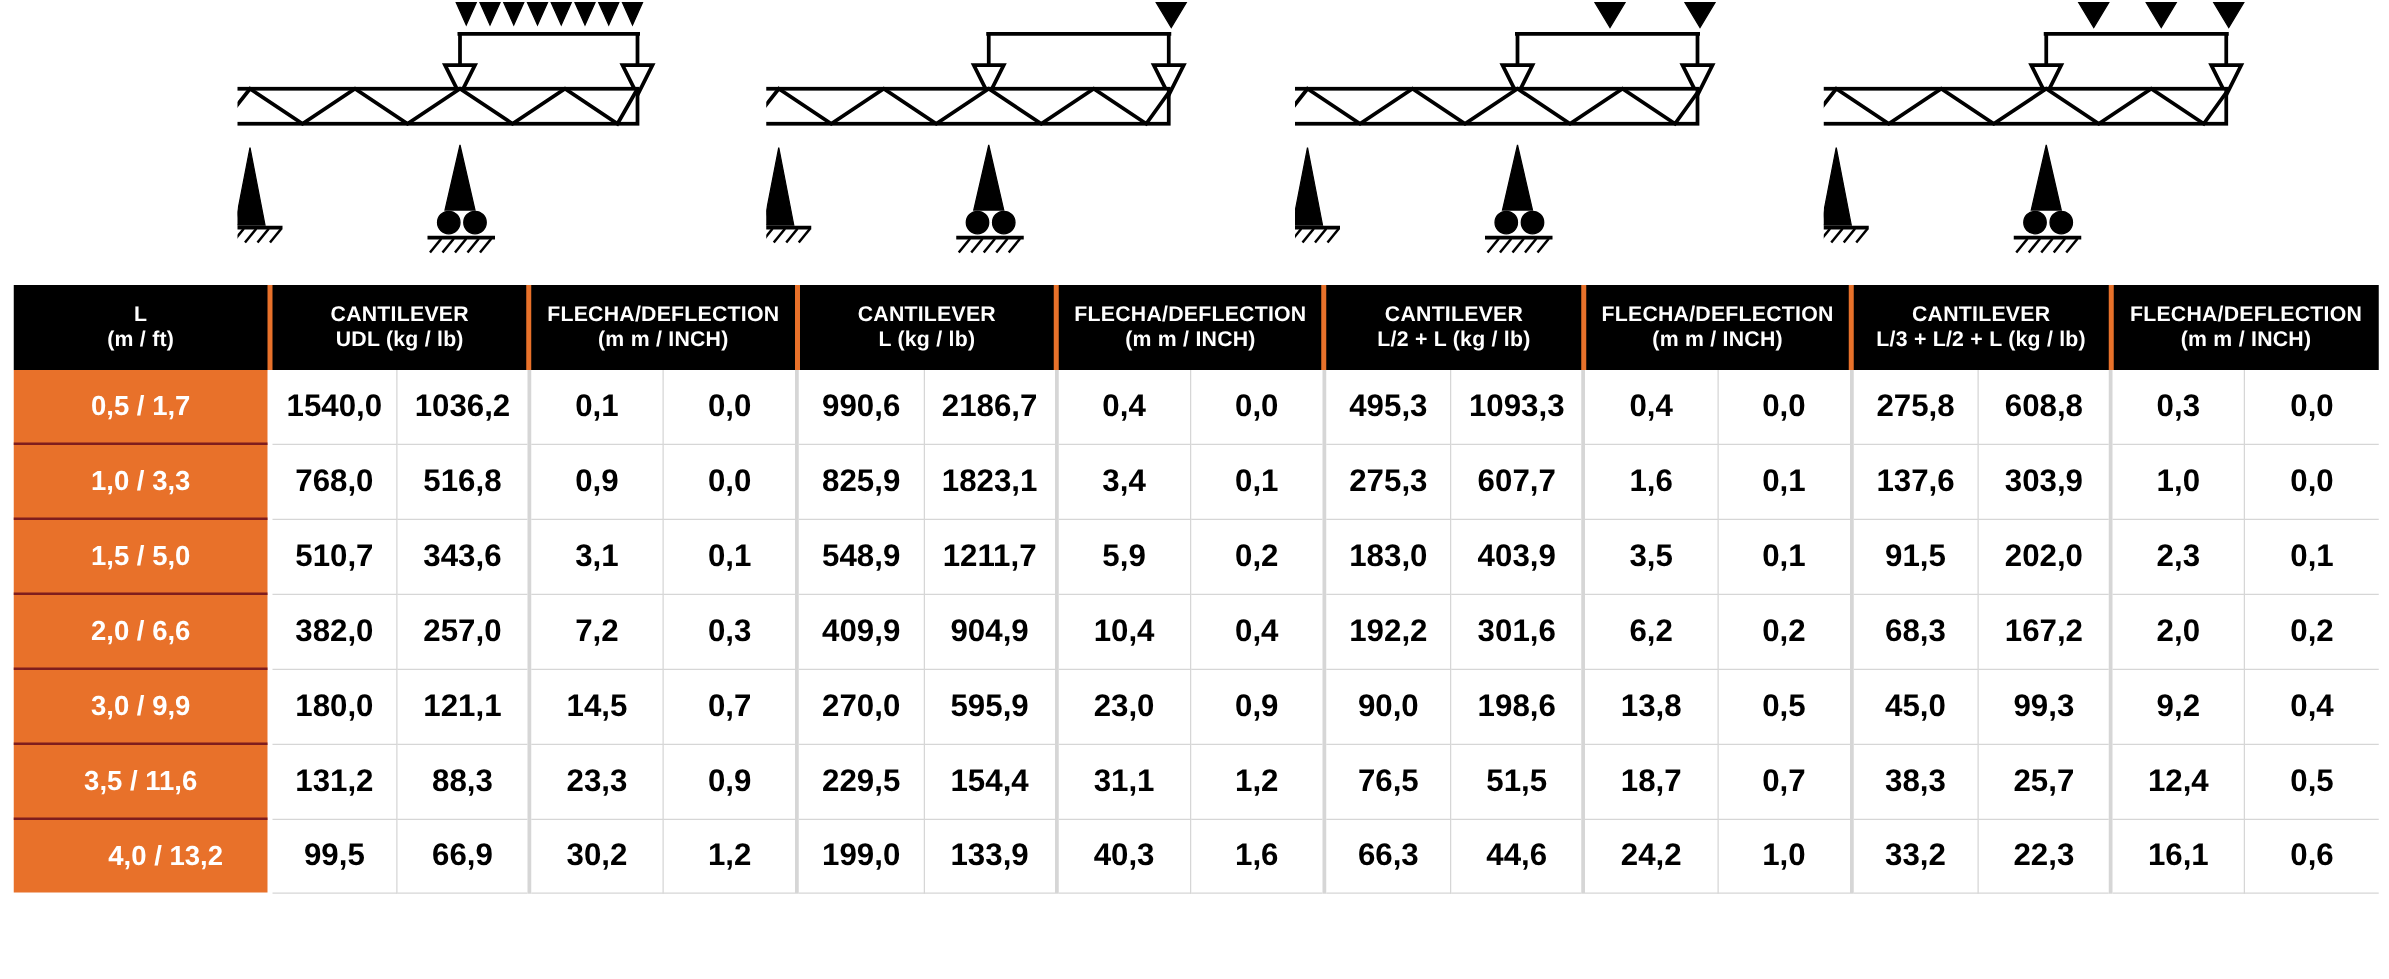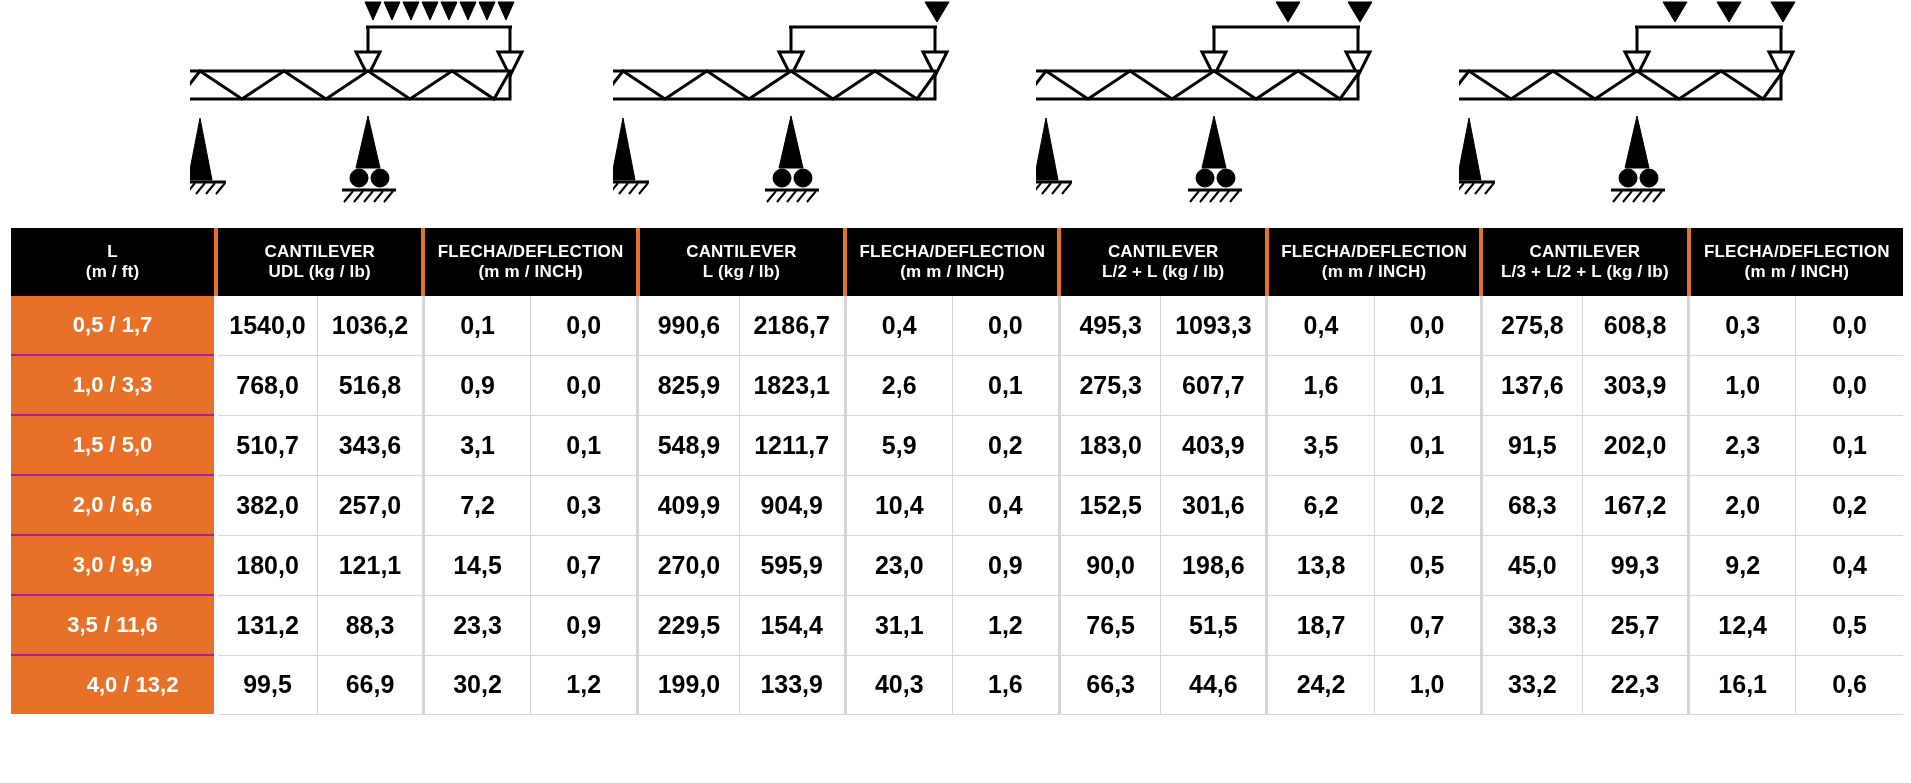--- a/index.html
+++ b/index.html
@@ -84,21 +84,21 @@
     border-bottom: 1px solid #d6d6d6;
     border-right: 1px solid #d6d6d6;
   }
   tbody tr:last-child td { border-bottom: 1px solid #d6d6d6; }
   tbody td.lcol {
     background: #e8712a;
     color: #ffffff;
     font-size: 22px;
     font-weight: 700;
     border-right: 4px solid #ffffff;
-    border-bottom: 2px solid #a21caf;
+    border-bottom: 2px solid #7f1d1d;
   }
   tbody tr:last-child td.lcol { border-bottom: none; padding-left: 40px; }
   tbody td.group-end {
     border-right: 3px solid #d6d6d6;
   }
   tbody td.last-cell { border-right: none; }
 </style>
 </head>
 <body>
 
@@ -374,21 +374,21 @@
             <td class="last-cell">0,0</td>
           </tr>
           <tr>
             <td class="lcol">1,0 / 3,3</td>
             <td class="">768,0</td>
             <td class="group-end">516,8</td>
             <td class="">0,9</td>
             <td class="group-end">0,0</td>
             <td class="">825,9</td>
             <td class="group-end">1823,1</td>
-            <td class="">2,6</td>
+            <td class="">3,4</td>
             <td class="group-end">0,1</td>
             <td class="">275,3</td>
             <td class="group-end">607,7</td>
             <td class="">1,6</td>
             <td class="group-end">0,1</td>
             <td class="">137,6</td>
             <td class="group-end">303,9</td>
             <td class="">1,0</td>
             <td class="last-cell">0,0</td>
           </tr>
@@ -414,21 +414,21 @@
           <tr>
             <td class="lcol">2,0 / 6,6</td>
             <td class="">382,0</td>
             <td class="group-end">257,0</td>
             <td class="">7,2</td>
             <td class="group-end">0,3</td>
             <td class="">409,9</td>
             <td class="group-end">904,9</td>
             <td class="">10,4</td>
             <td class="group-end">0,4</td>
-            <td class="">152,5</td>
+            <td class="">192,2</td>
             <td class="group-end">301,6</td>
             <td class="">6,2</td>
             <td class="group-end">0,2</td>
             <td class="">68,3</td>
             <td class="group-end">167,2</td>
             <td class="">2,0</td>
             <td class="last-cell">0,2</td>
           </tr>
           <tr>
             <td class="lcol">3,0 / 9,9</td>

